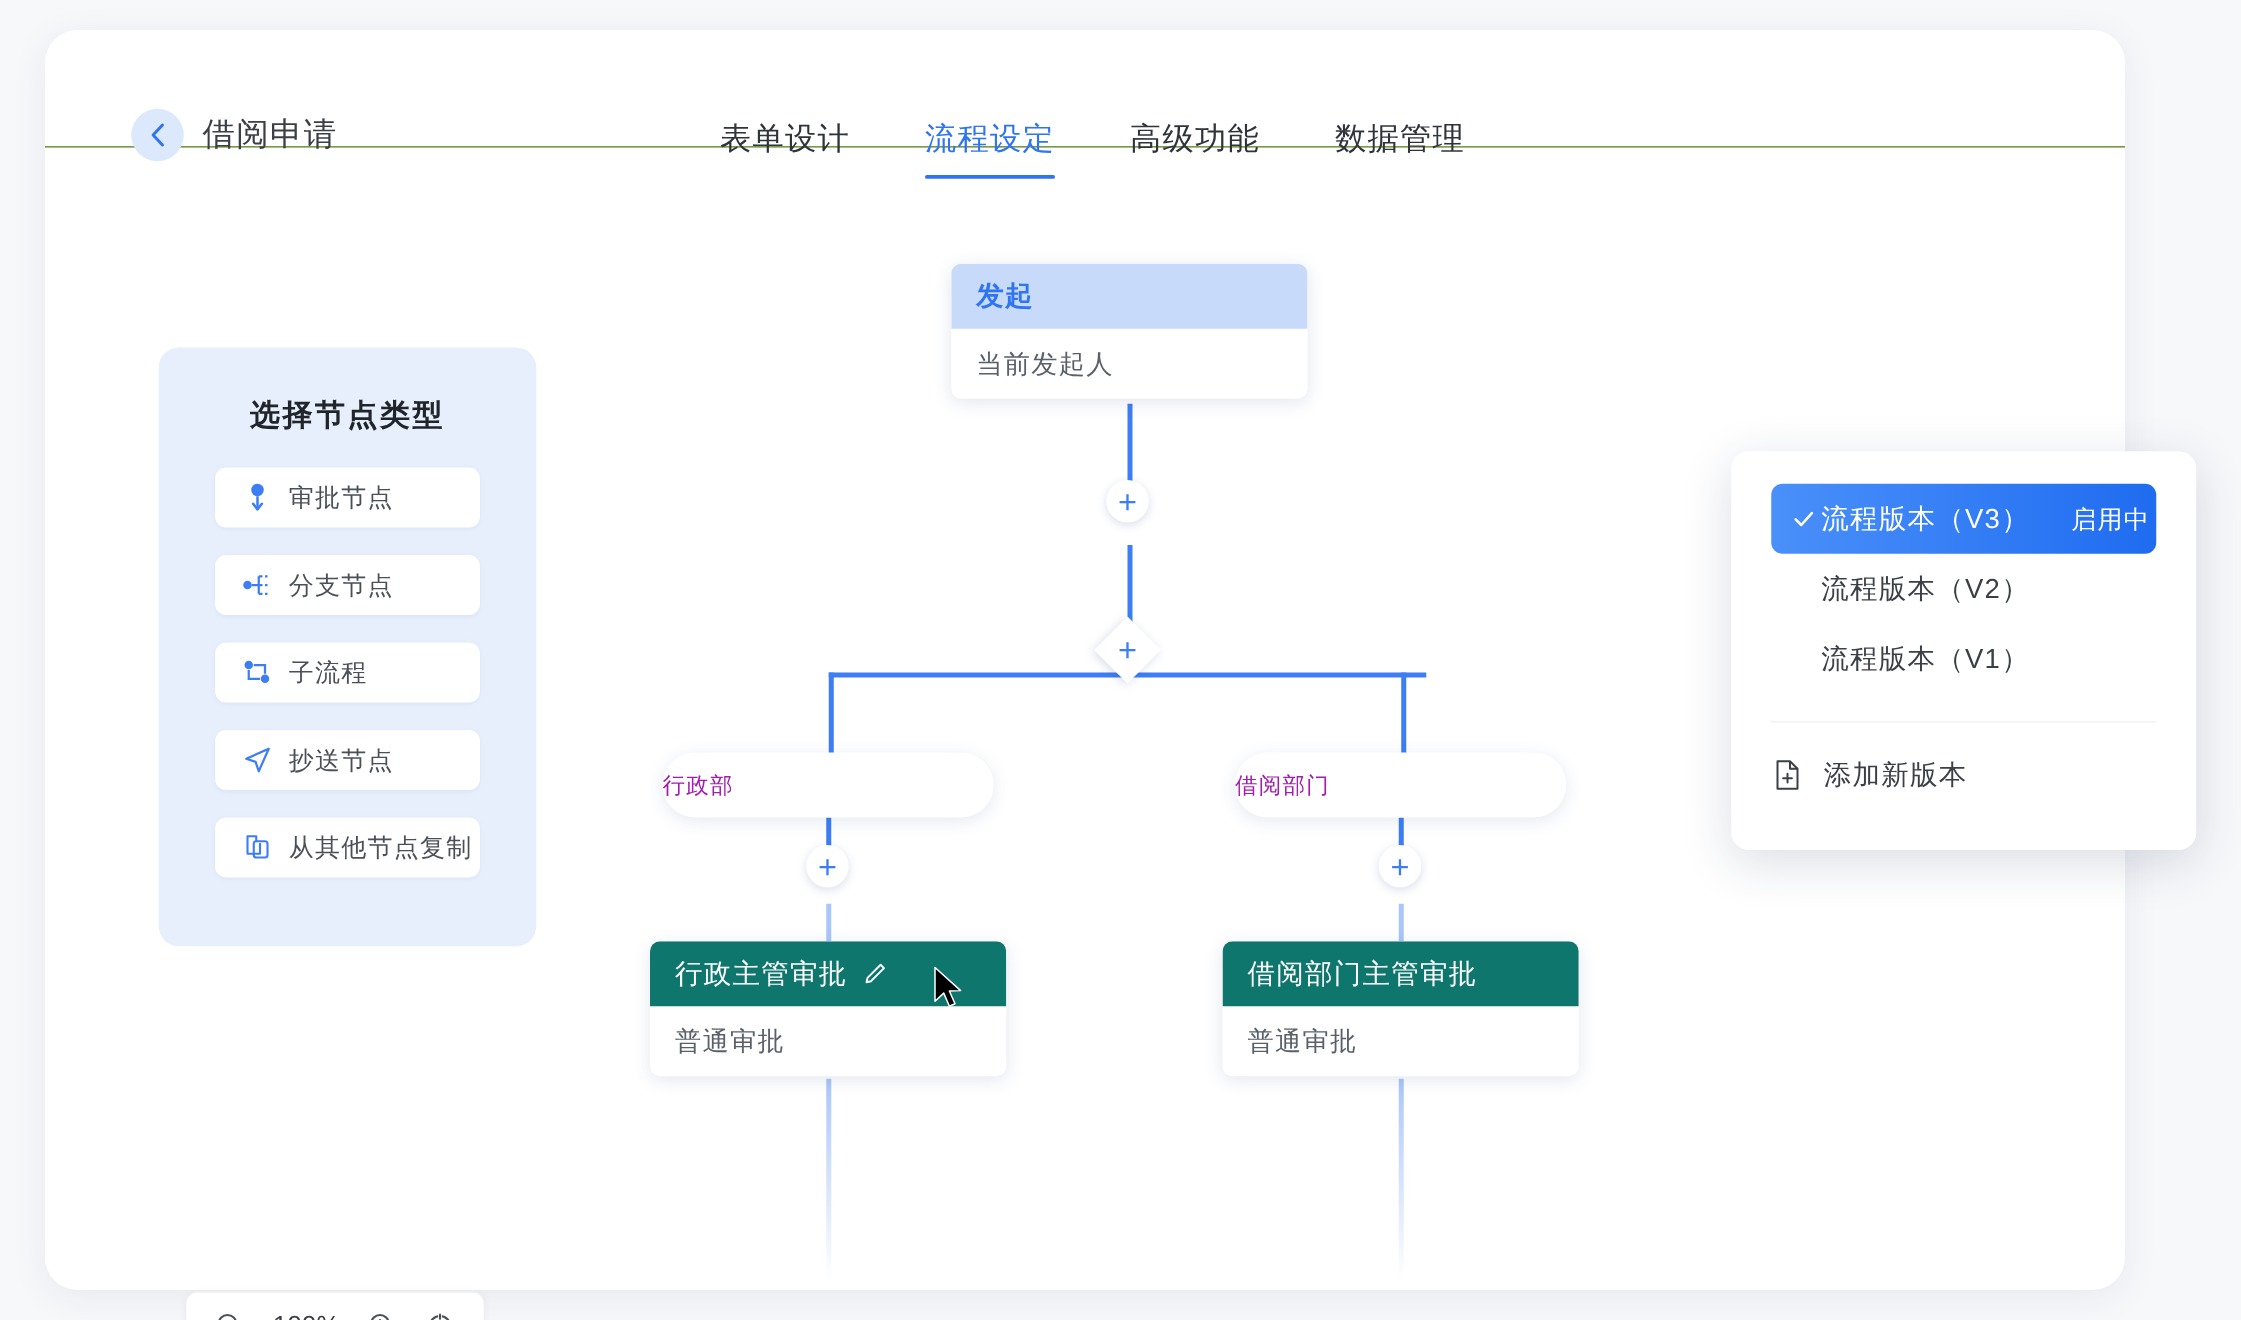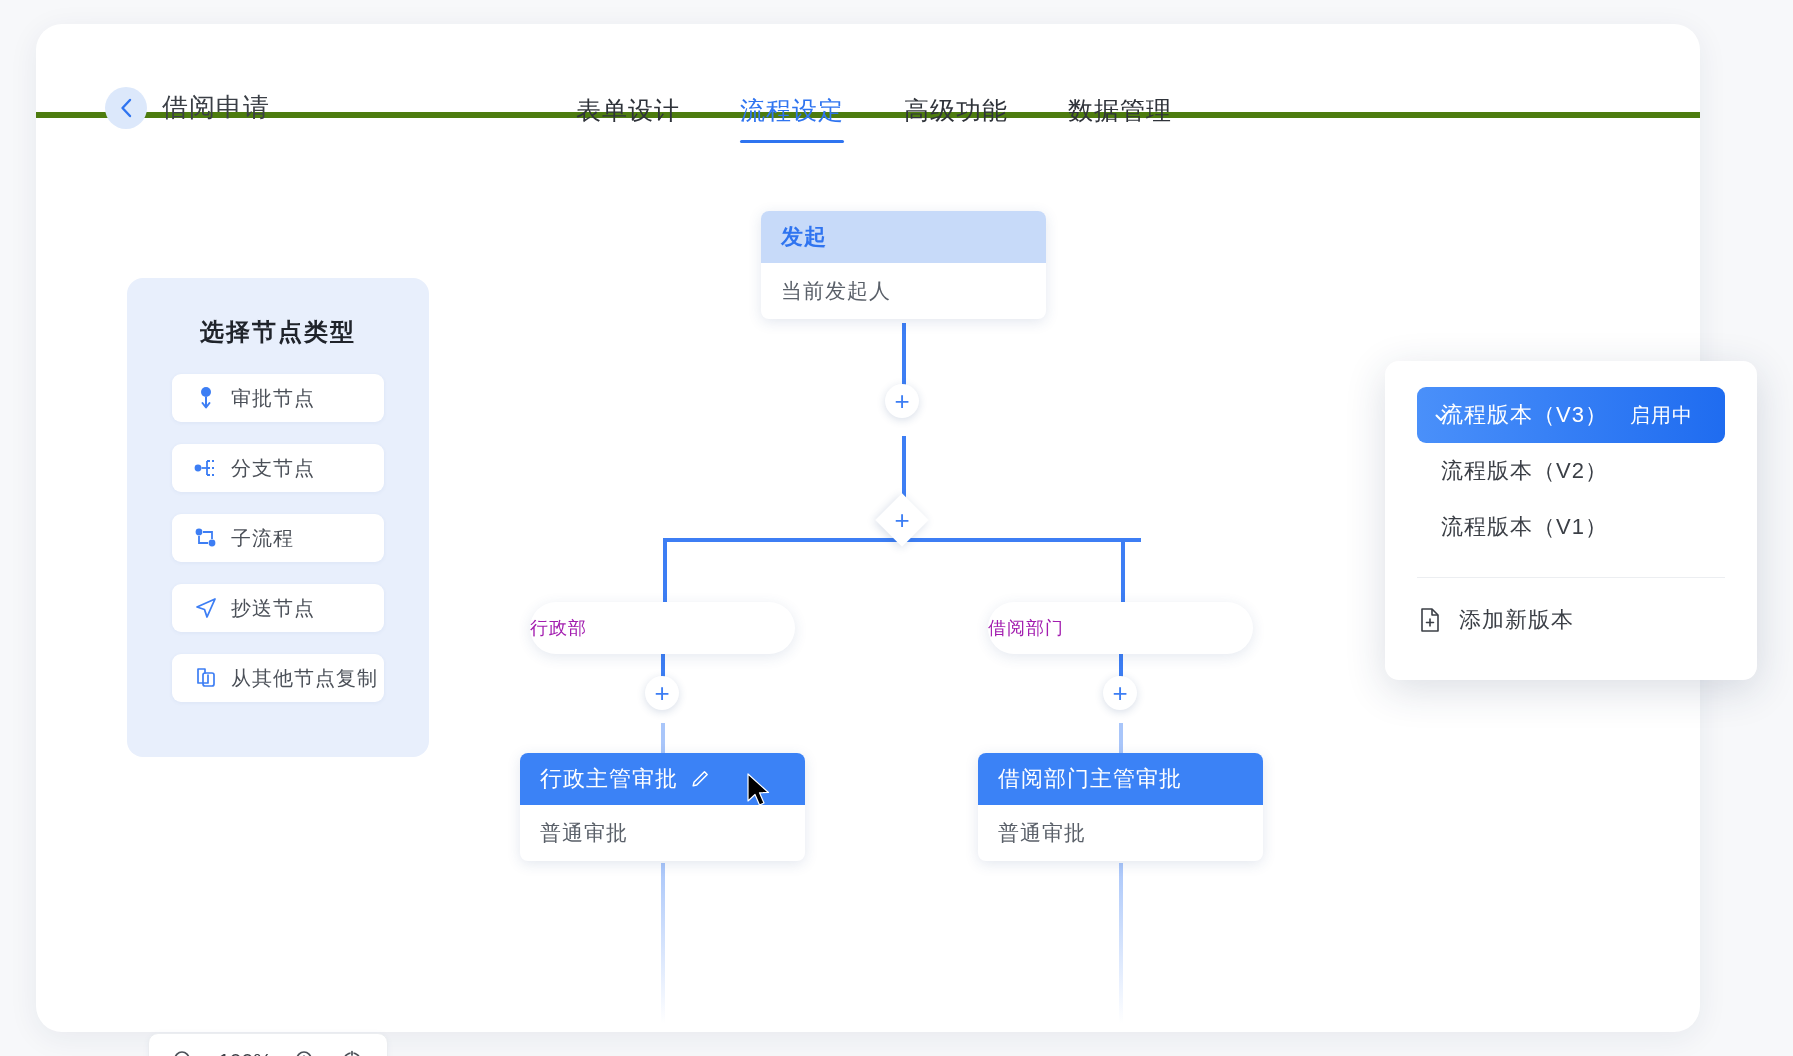--- a/index.html
+++ b/index.html
@@ -26,21 +26,21 @@
     border-radius: 26px;
     box-shadow: 0 6px 30px rgba(24, 40, 80, 0.07);
   }
 
   
   .header {
     position: absolute;
     left: 0; top: 0;
     width: 100%;
     height: 94px;
-    border-bottom: 6px solid #4d7c0f;
+    border-bottom: 1px solid #4d7c0f;
     box-sizing: border-box;
     text-align: center;
   }
   .back-btn {
     position: absolute;
     left: 69px;
     top: 63px;
     width: 42px;
     height: 42px;
     border-radius: 50%;
@@ -173,21 +173,21 @@
     height: 56px;
     display: flex;
     align-items: center;
     padding-left: 20px;
     font-size: 21px;
     color: #5a6069;
     letter-spacing: 1px;
     box-sizing: border-box;
   }
   .flow-node.start .fn-head { background: #c7daf9; color: #2f74f0; font-weight: bold; }
-  .flow-node.approval .fn-head { background: #3b82f6; color: #ffffff; }
+  .flow-node.approval .fn-head { background: #0f766e; color: #ffffff; }
   .fn-edit { margin-left: 12px; display: inline-flex; align-items: center; cursor: pointer; }
 
   .branch-pill {
     position: absolute;
     width: 265px;
     height: 52px;
     background: #ffffff;
     border-radius: 26px;
     box-shadow: 0 3px 14px rgba(40, 70, 130, 0.12);
     display: flex;
@@ -270,36 +270,36 @@
   }
   .vm-item {
     height: 56px;
     margin: 0 32px;
     display: flex;
     align-items: center;
     border-radius: 9px;
     font-size: 22px;
     color: #3b3f46;
     letter-spacing: 1px;
-    padding-left: 24px;
+    padding-left: 40px;
     box-sizing: border-box;
     position: relative;
     cursor: pointer;
   }
   .vm-item.selected {
     background: linear-gradient(90deg, #4a90fa 0%, #1f6cf0 100%);
     color: #ffffff;
   }
   .vm-check {
     position: absolute;
     left: 16px;
     display: flex; align-items: center;
   }
   .vm-badge {
-    margin-left: 22px;
+    margin-left: 33px;
     font-size: 20px;
     color: #ffffff;
   }
   .vm-divider {
     height: 1px;
     background: #eceef1;
     margin: 22px 32px 16px 32px;
   }
   .vm-action {
     height: 52px;

